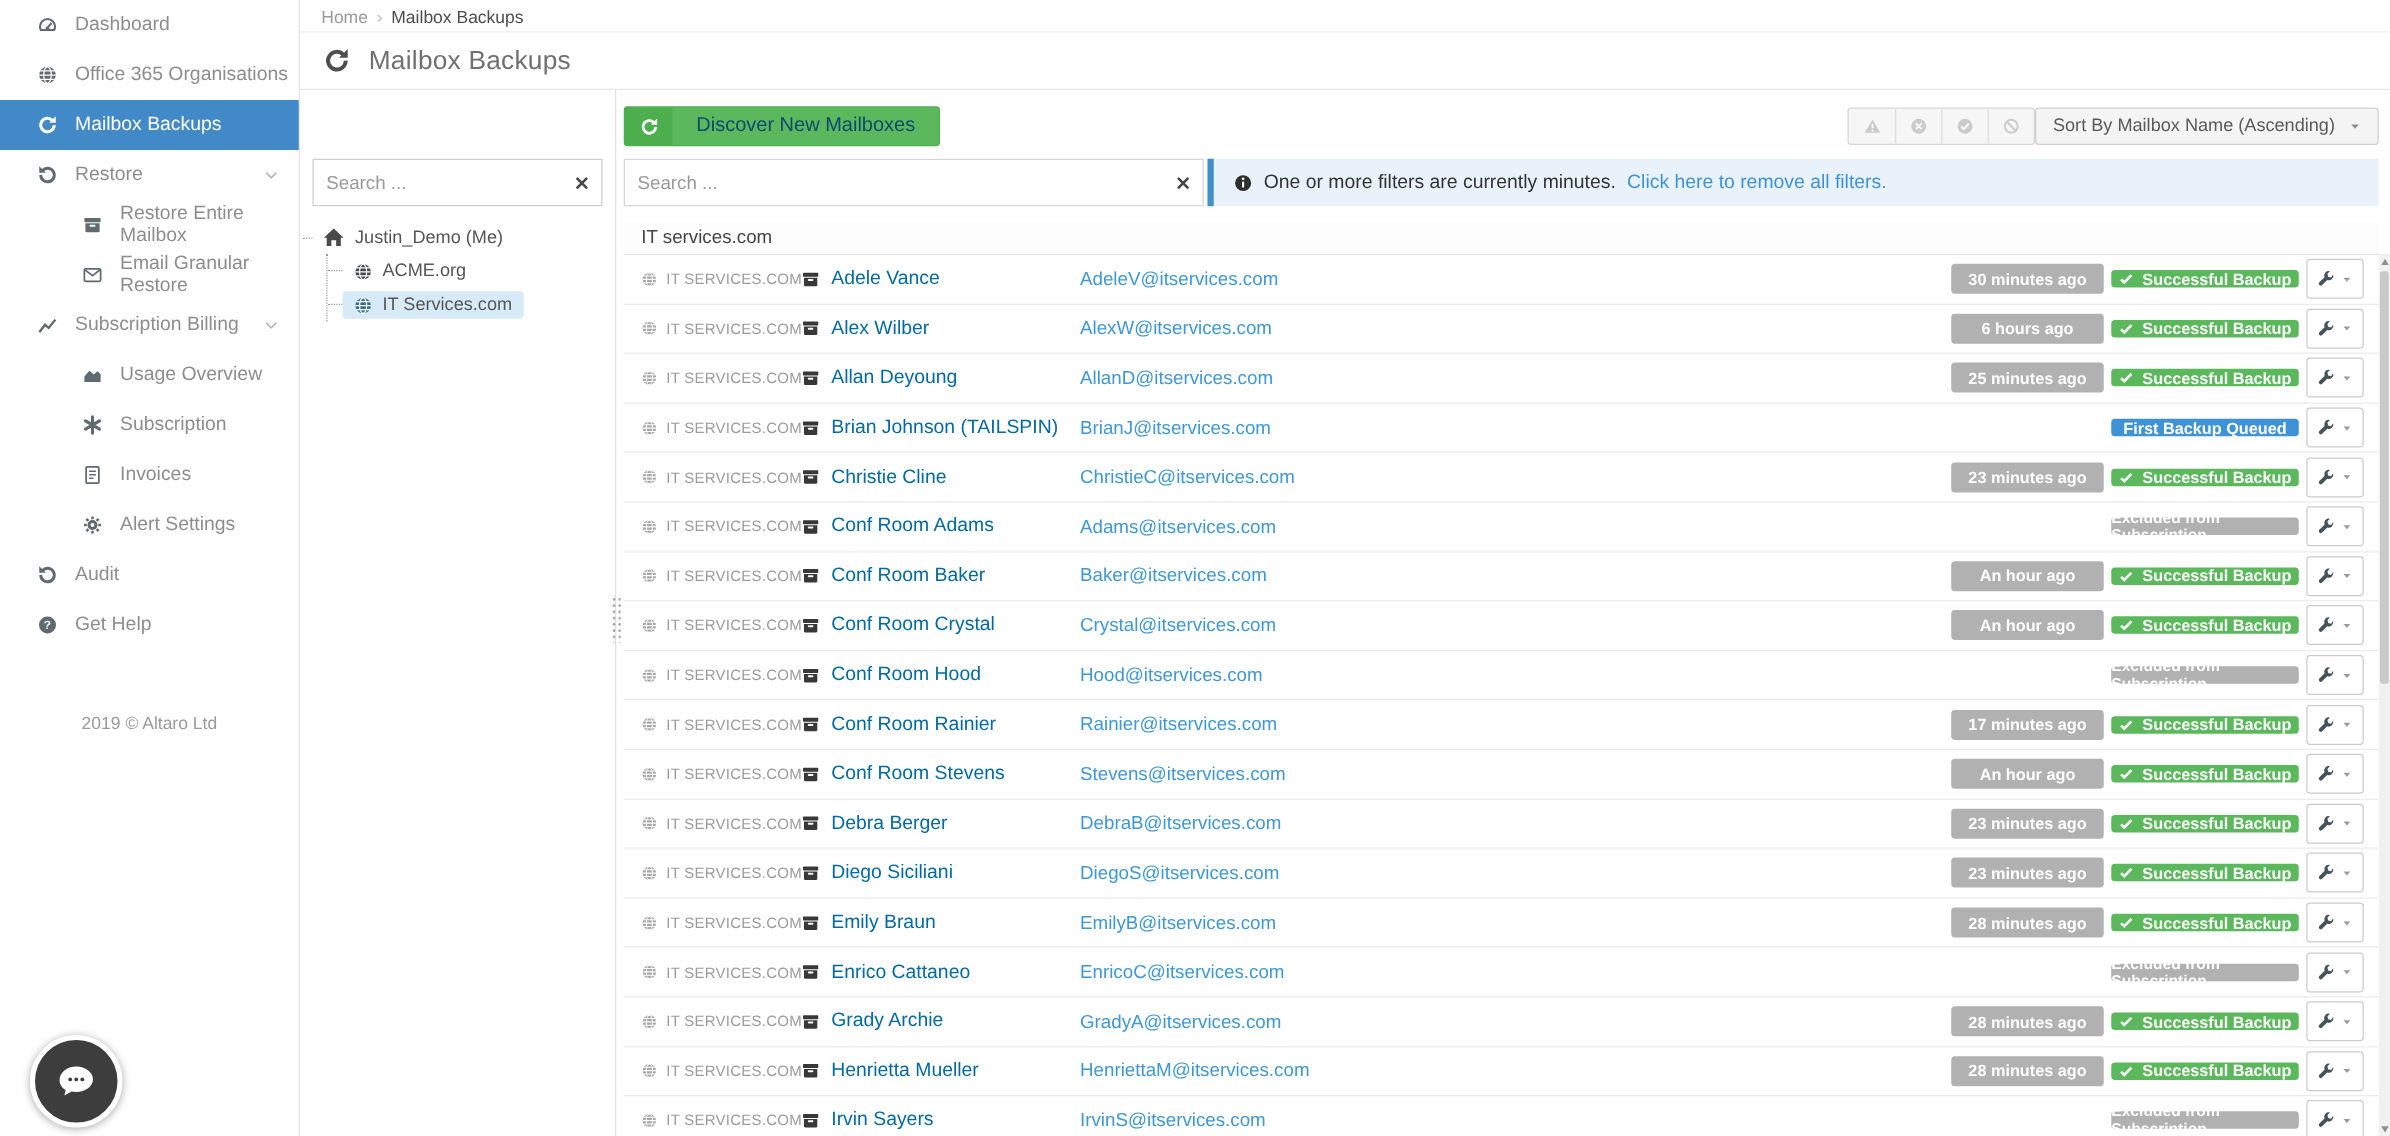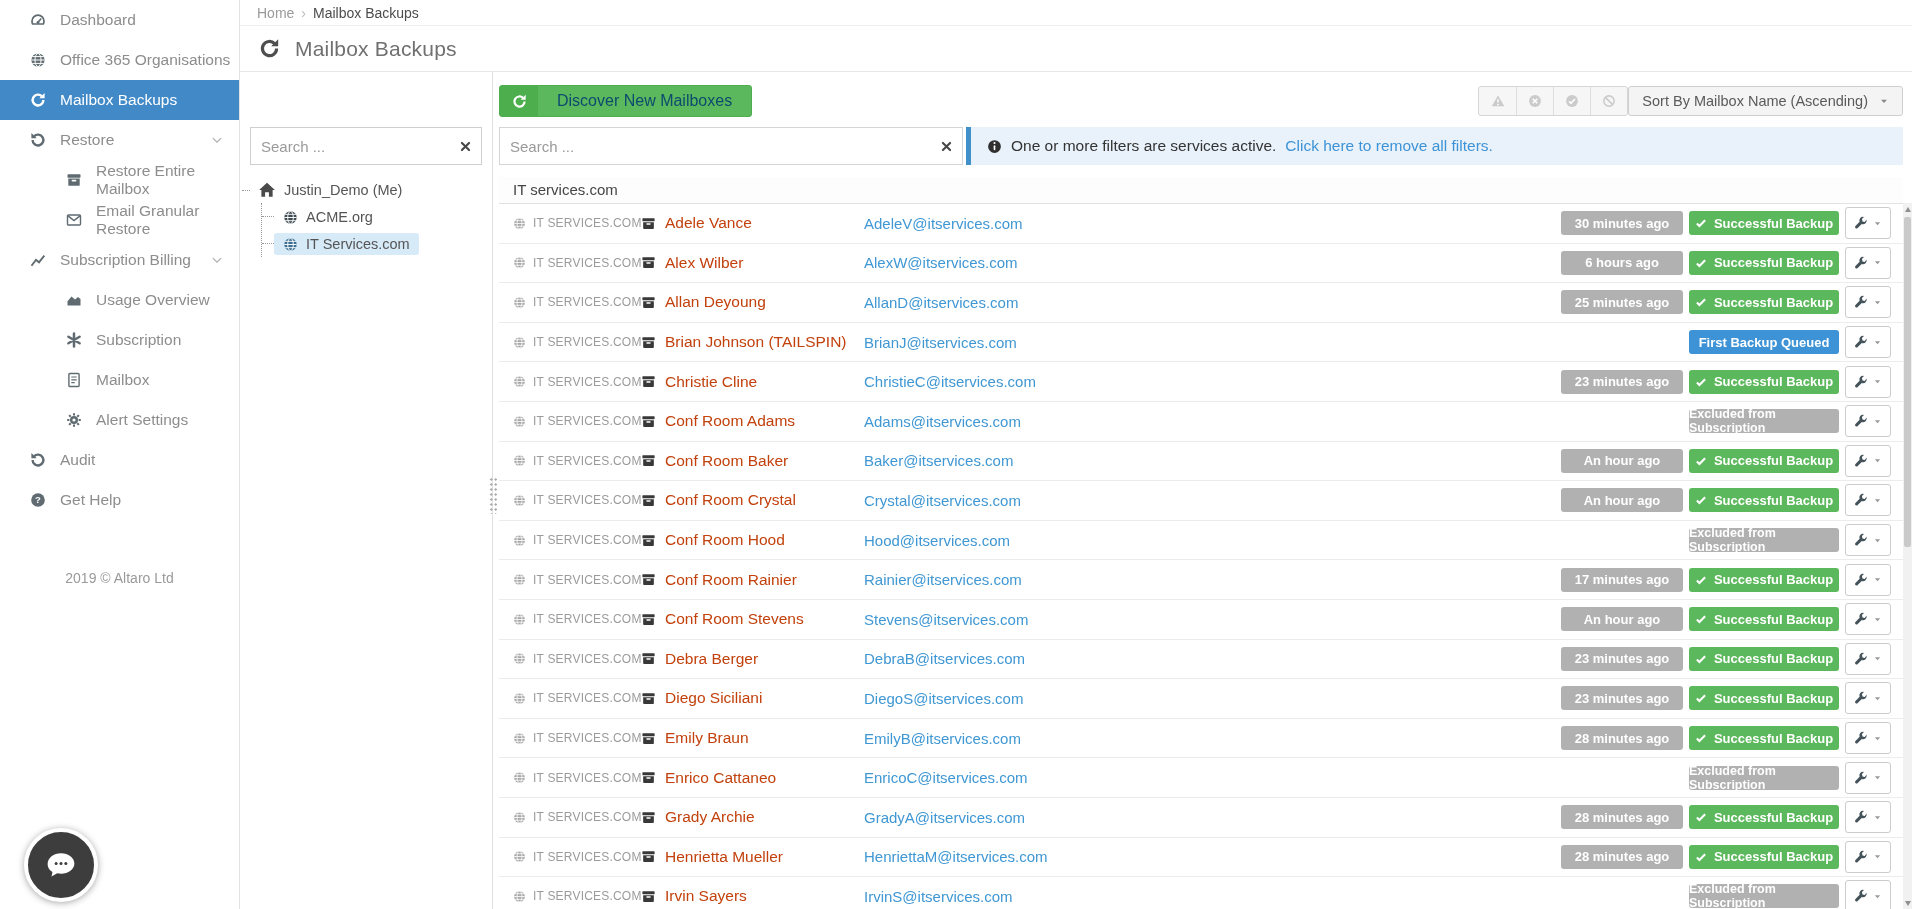--- a/index.html
+++ b/index.html
@@ -85,30 +85,30 @@
   .filter-link{color:#3d93d6;cursor:pointer;text-decoration:none}
 
   .group-header{margin-top:12px;height:26px;line-height:26px;padding-left:14px;font-size:15px;
                 color:#454545;border-bottom:1px solid #e2e2e2;background:#fdfdfd}
 
   .mb-row{height:39.6px;box-sizing:border-box;display:flex;align-items:center;
           border-bottom:1px solid #ececec;padding-right:12px}
   .cell-org{width:128px;flex:none;padding-left:14px;display:flex;align-items:center;gap:7px;
             color:#9b9b9b;font-size:12px;letter-spacing:.2px;white-space:nowrap}
   .cell-org .ic{font-size:13px;color:#a8a8a8}
-  .cell-name{width:223px;flex:none;display:flex;align-items:center;gap:9px;color:#c2410c;
+  .cell-name{width:223px;flex:none;display:flex;align-items:center;gap:9px;color:#0369a1;
              font-size:15.5px;white-space:nowrap}
   .cell-name .ic{font-size:15px;color:#383838}
   .cell-email{flex:1;font-size:15px;white-space:nowrap;overflow:hidden}
   .cell-email a{color:#3f97d3;text-decoration:none}
   .badge{border-radius:3px;color:#fff;font-weight:bold;font-size:13px;display:flex;
          align-items:center;justify-content:center;flex:none}
   .badge.time{width:122px;height:24px;background:#b1b1b1;margin-right:6px}
   .badge.time.empty{visibility:hidden}
-  .badge.status{width:150px;height:24px;gap:7px}
+  .badge.status{width:150px;height:14px;gap:7px}
   .badge.status .ic{font-size:12px;color:#fff}
   .status-success{background:#5cb85c}
   .status-queued{background:#3d93d6}
   .status-excluded{background:#b1b1b1;font-size:12.5px}
   .wrench-btn{width:46px;height:32px;margin-left:6px;background:#fff;border:1px solid #ccc;
               border-radius:3px;display:flex;align-items:center;justify-content:center;gap:5px;cursor:pointer}
   .wrench-btn .wr{font-size:14px;color:#44525a}
   .wrench-btn .ca{font-size:9px;color:#9a9a9a}
 
   
@@ -217,21 +217,21 @@
         </span>
         <span>Subscription</span>
       </div>
       <div class="side-item lvl1">
         <span class="ic">
           <svg viewBox="0 0 16 16">
             <rect x="2.9" y="1.5" width="10.2" height="13" rx="1" fill="none" stroke="currentColor" stroke-width="1.4"></rect>
             <path d="M5.3 5h5.4M5.3 7.8h5.4M5.3 10.6h3.4" stroke="currentColor" stroke-width="1.2" fill="none"></path>
           </svg>
         </span>
-        <span>Mailbox</span>
+        <span>Invoices</span>
       </div>
       <div class="side-item lvl1">
         <span class="ic">
           <svg viewBox="0 0 16 16">
             <path d="M8 1.2v2.2M8 12.6v2.2M1.2 8h2.2M12.6 8h2.2M3.1 3.1l1.6 1.6M11.3 11.3l1.6 1.6M12.9 3.1l-1.6 1.6M4.7 11.3l-1.6 1.6" stroke="currentColor" stroke-width="2" fill="none"></path>
             <circle cx="8" cy="8" r="4" fill="currentColor"></circle>
             <circle cx="8" cy="8" r="1.6" fill="#fff"></circle>
           </svg>
         </span>
         <span>Alert Settings</span>
@@ -409,21 +409,21 @@
           </button>
         </div>
         <div class="filter-box">
           <span class="ic">
               <svg viewBox="0 0 16 16">
                 <circle cx="8" cy="8" r="6.8" fill="currentColor"></circle>
                 <rect x="7.1" y="6.7" width="1.8" height="5.2" rx="0.9" fill="#fff"></rect>
                 <circle cx="8" cy="4.3" r="1.15" fill="#fff"></circle>
               </svg>
             </span>
-          <span>One or more filters are services active.</span>
+          <span>One or more filters are currently minutes.</span>
           <a class="filter-link">Click here to remove all filters.</a>
         </div>
       </div>
 
       <div class="group-header">IT services.com</div>
 
       <div>
           <div class="mb-row">
             <div class="cell-org">
               <span class="ic">

